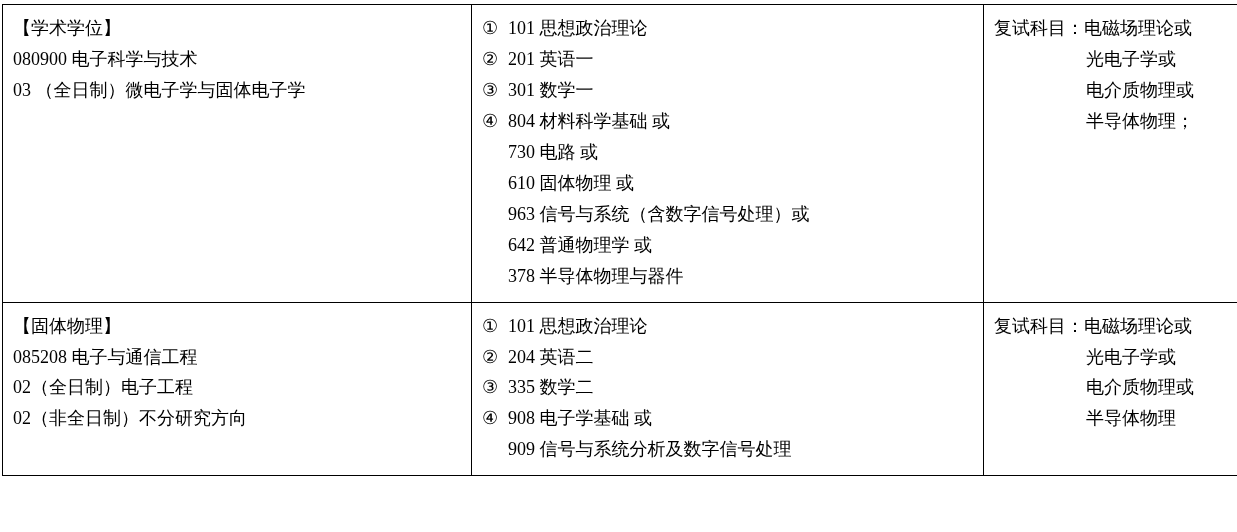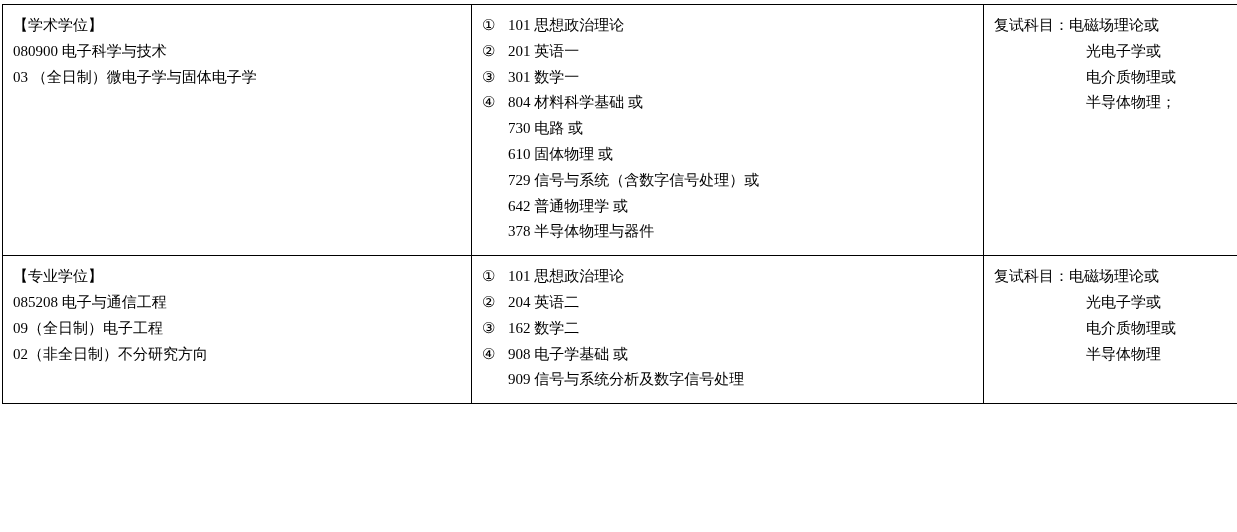--- a/index.html
+++ b/index.html
@@ -21,21 +21,21 @@
   table.exam-table {
     border-collapse: collapse;
     width: 1233px;
     margin: 4px 0 0 2px;
     table-layout: fixed;
   }
   table.exam-table td {
     border: 1px solid #000000;
     vertical-align: top;
     padding: 8px 10px 10px 10px;
-    font-size: 15px;
+    font-size: 18px;
     line-height: 1.72;
   }
   .col-major { width: 448px; }
   .col-subjects { width: 491px; }
   .col-retest { width: 292px; }
 
   .line {
     white-space: nowrap;
   }
   .subj-line {
@@ -95,21 +95,21 @@
           <div class="subj-line indent">
             <span class="subj-num">④</span>
             <span class="subj-text">730 电路 或</span>
           </div>
           <div class="subj-line indent">
             <span class="subj-num">④</span>
             <span class="subj-text">610 固体物理 或</span>
           </div>
           <div class="subj-line indent">
             <span class="subj-num">④</span>
-            <span class="subj-text">729 信号与系统（含数字信号处理）或</span>
+            <span class="subj-text">963 信号与系统（含数字信号处理）或</span>
           </div>
           <div class="subj-line indent">
             <span class="subj-num">④</span>
             <span class="subj-text">642 普通物理学 或</span>
           </div>
           <div class="subj-line indent">
             <span class="subj-num">④</span>
             <span class="subj-text">378 半导体物理与器件</span>
           </div>
         </td>
@@ -117,37 +117,37 @@
           <div class="retest-first">
             <span>复试科目：</span><span>电磁场理论或</span>
           </div>
           <div class="retest-rest">光电子学或</div>
           <div class="retest-rest">电介质物理或</div>
           <div class="retest-rest last">半导体物理；</div>
         </td>
       </tr>
       <tr>
         <td class="col-major">
-          <div class="line">【专业学位】</div>
+          <div class="line">【固体物理】</div>
           <div class="line">085208 电子与通信工程</div>
-          <div class="line">09（全日制）电子工程</div>
+          <div class="line">02（全日制）电子工程</div>
           <div class="line">02（非全日制）不分研究方向</div>
         </td>
         <td class="col-subjects">
           <div class="subj-line">
             <span class="subj-num">①</span>
             <span class="subj-text">101 思想政治理论</span>
           </div>
           <div class="subj-line">
             <span class="subj-num">②</span>
             <span class="subj-text">204 英语二</span>
           </div>
           <div class="subj-line">
             <span class="subj-num">③</span>
-            <span class="subj-text">162 数学二</span>
+            <span class="subj-text">335 数学二</span>
           </div>
           <div class="subj-line">
             <span class="subj-num">④</span>
             <span class="subj-text">908 电子学基础 或</span>
           </div>
           <div class="subj-line indent">
             <span class="subj-num">④</span>
             <span class="subj-text">909 信号与系统分析及数字信号处理</span>
           </div>
         </td>

